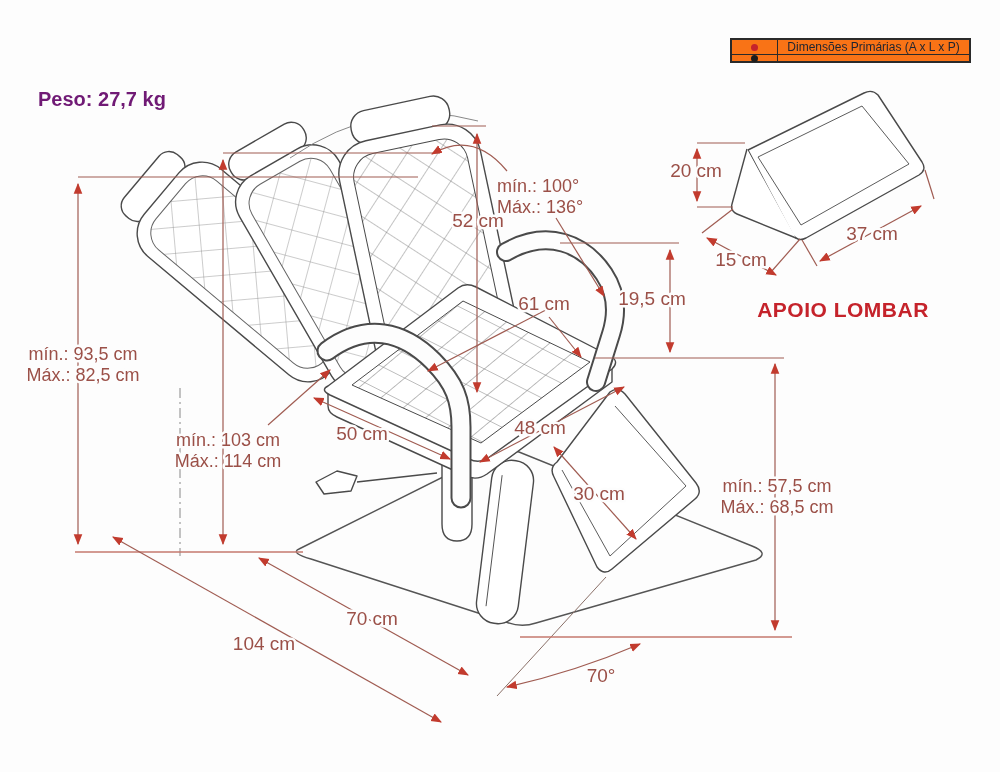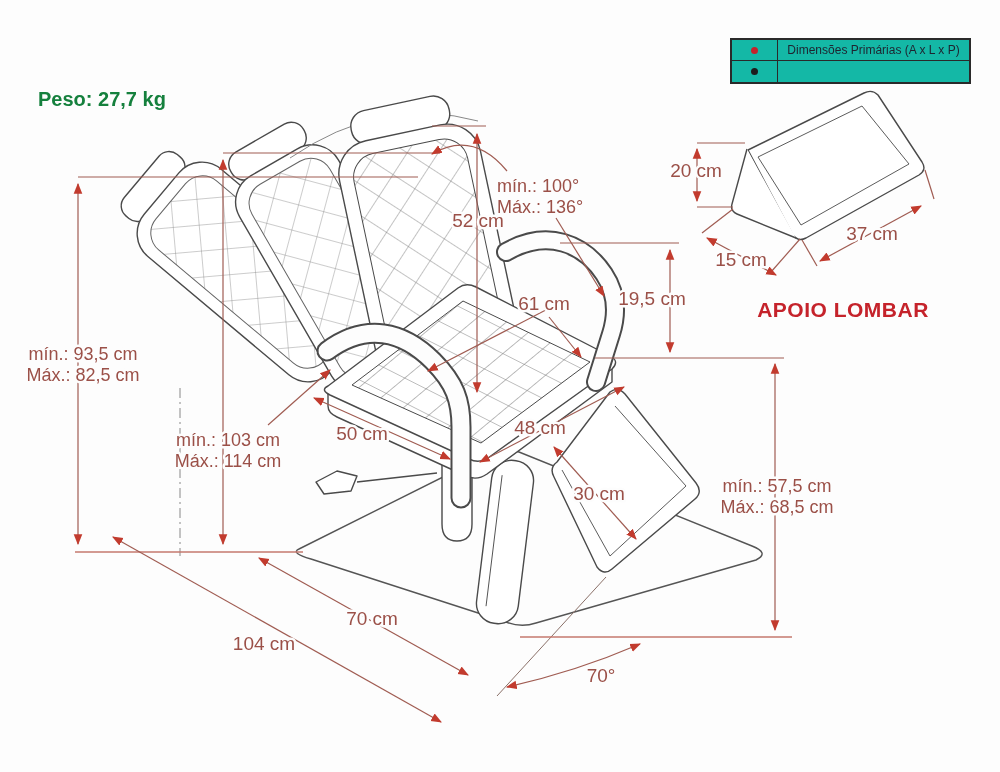--- a/index.html
+++ b/index.html
@@ -8,28 +8,28 @@
     background:#fdfdfd;overflow:hidden;
     font-family:"Liberation Sans", sans-serif;
   }
   
   .title{
     position:absolute;left:37px;top:48px;
     font-size:34px;font-weight:bold;color:#c5232b;letter-spacing:0px;
   }
   .weight{
     position:absolute;left:38px;top:88px;
-    font-size:20px;font-weight:bold;color:#15803d;
+    font-size:20px;font-weight:bold;color:#701a75;
   }
   
   .legend{
-    position:absolute;left:730px;top:38px;width:241px;height:46px;
+    position:absolute;left:730px;top:38px;width:241px;height:25px;
     border:2px solid #2a2a2a;box-sizing:border-box;
     display:grid;grid-template-columns:46px 1fr;grid-template-rows:1fr 1fr;
-    background:#14b8a6;
+    background:#f97316;
   }
   .legend .cell{
     display:flex;align-items:center;justify-content:center;
     border-right:1px solid #2a2a2a;border-bottom:1px solid #2a2a2a;
     font-size:12px;color:#1e2430;white-space:nowrap;
   }
   .legend .cell.last-row{border-bottom:none;}
   .legend .cell.text{border-right:none;}
   .dot{width:7px;height:7px;border-radius:50%;}
   .dot.red{background:#c5232b;}

